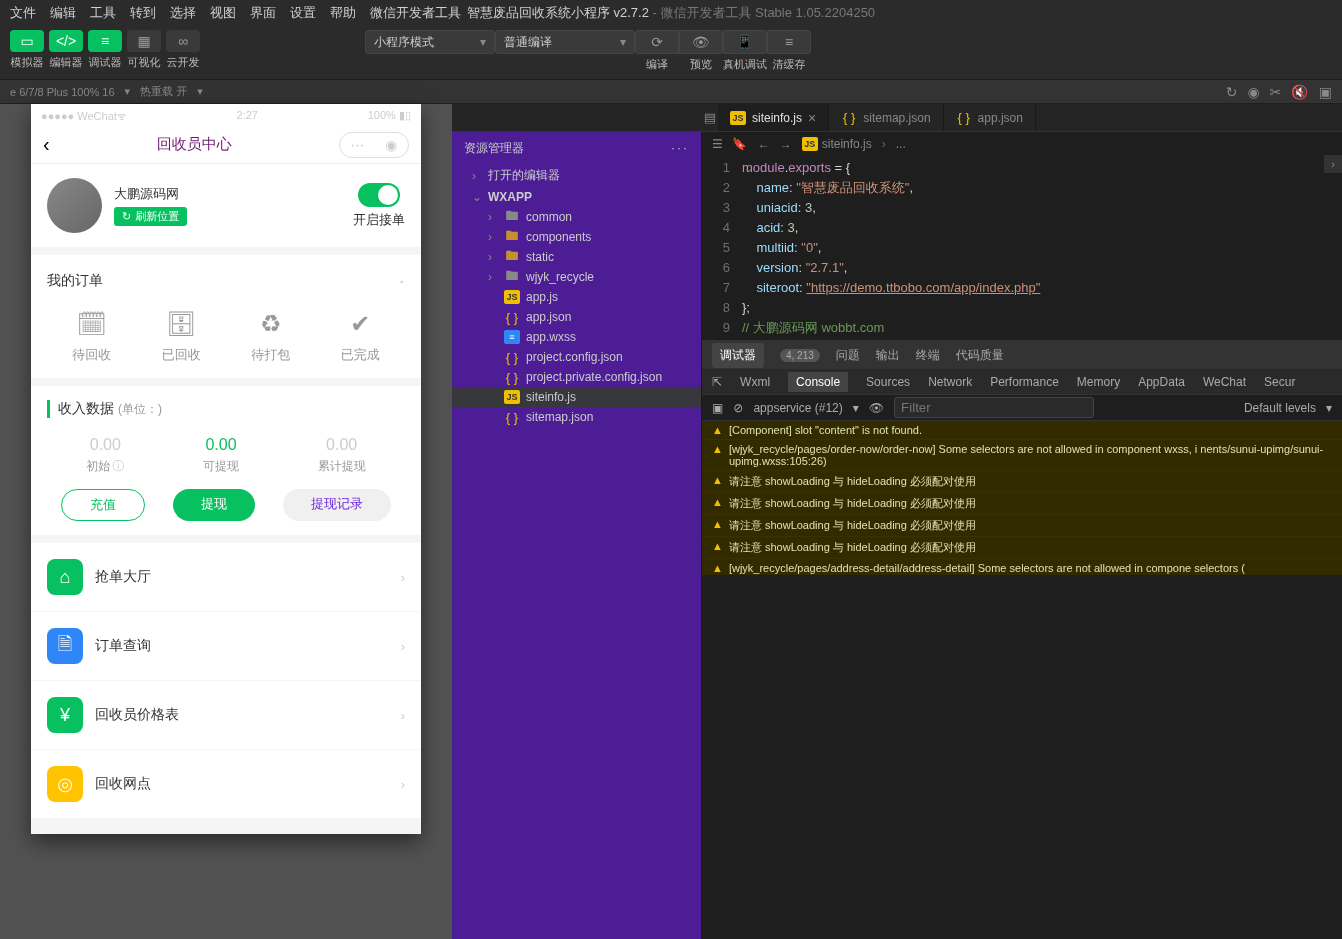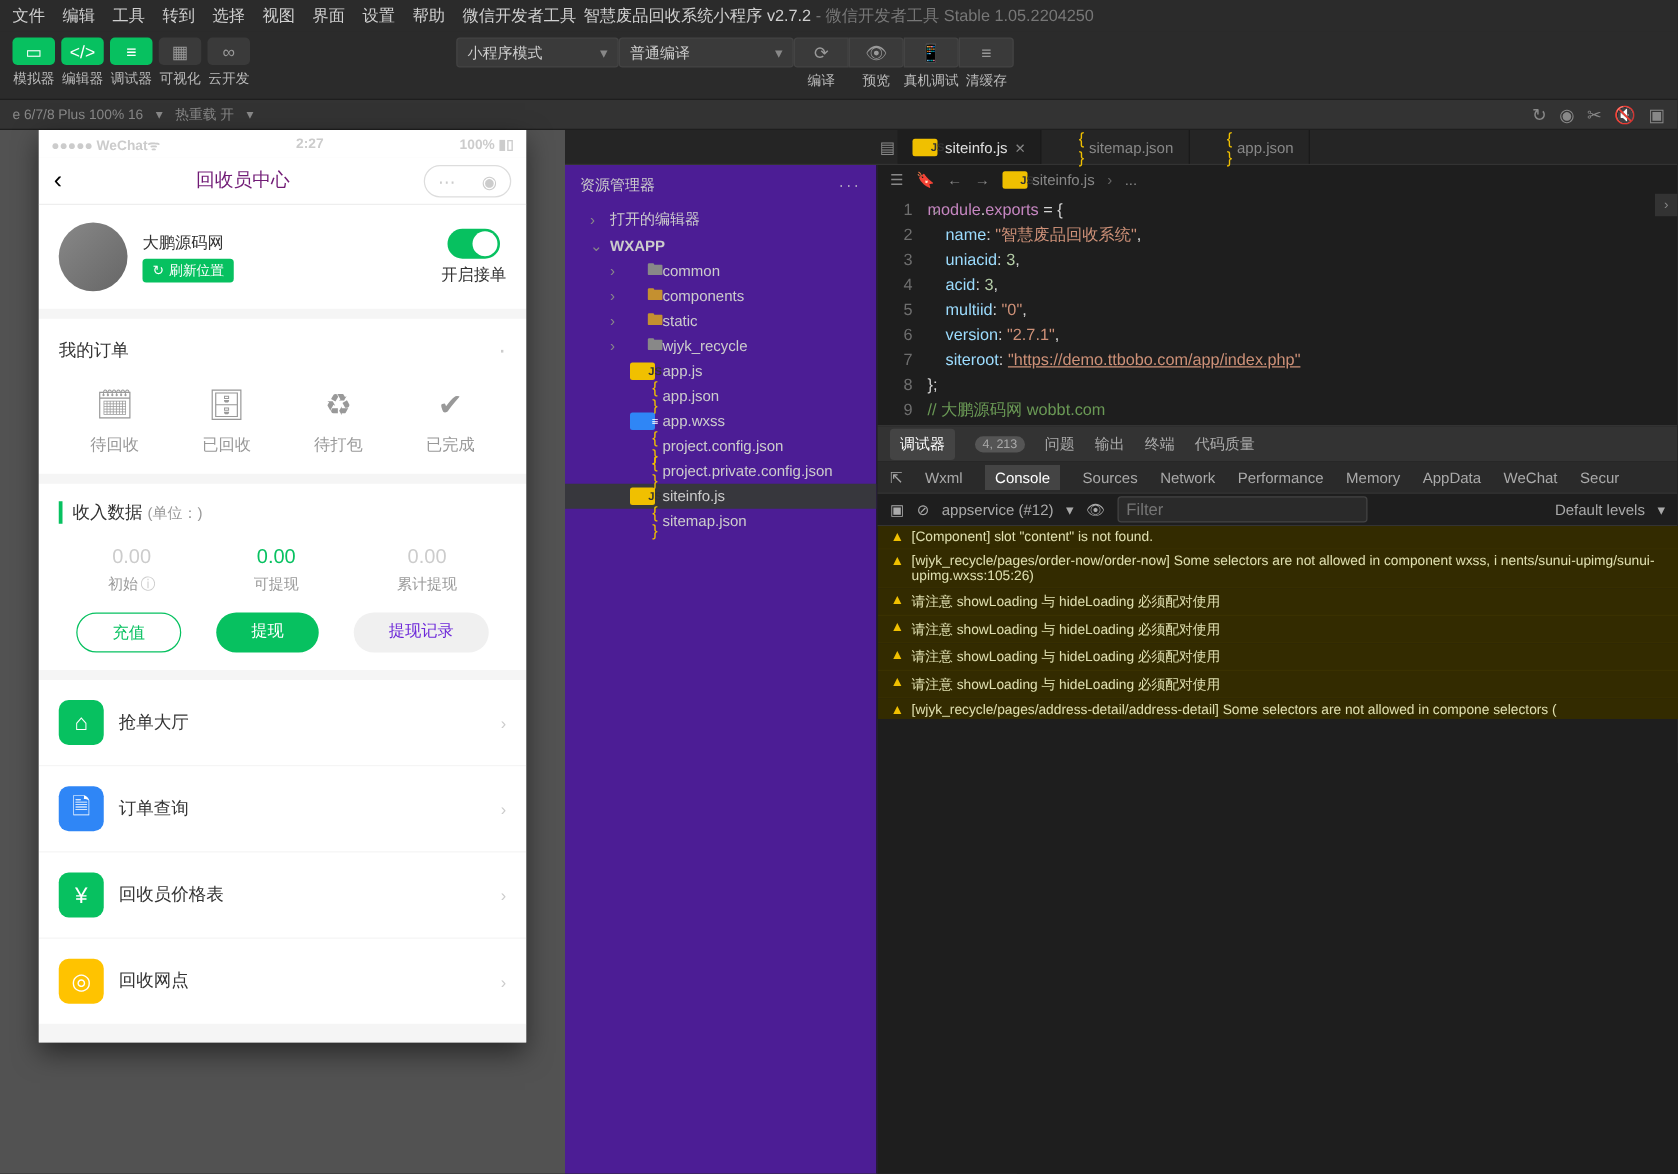--- a/index.html
+++ b/index.html
@@ -35,21 +35,21 @@
 .devicebar { height: 24px; background: #333; border-bottom: 1px solid #1e1e1e; display: flex; align-items: center; padding: 0 10px; font-size: 11px; color: #888; gap: 10px; }
 .devicebar .spacer { flex: 1; }
 .devicebar .iconbtn { color: #888; cursor: pointer; font-size: 14px; }
 
 
 .main { display: flex; height: calc(939px - 25px - 55px - 24px); }
 
 
 .simulator { width: 452px; background: #525252; display: flex; align-items: flex-start; justify-content: center; padding-top: 0; }
 .phone { width: 390px; height: 730px; background: #f5f5f5; border-radius: 0; box-shadow: 0 8px 20px rgba(0,0,0,.5); overflow: hidden; }
-.phone-statusbar { height: 22px; background: #fff; display: flex; align-items: center; padding: 0 10px; font-size: 11px; font-weight: 700; }
+.phone-statusbar { height: 22px; background: #fff; display: flex; align-items: center; padding: 0 10px; font-size: 11px; font-weight: 400; }
 .phone-statusbar .center { flex: 1; text-align: center; }
 .phone-nav { height: 38px; background: #fff; display: flex; align-items: center; padding: 0 12px; font-size: 15px; border-bottom: 1px solid #eee; }
 .phone-nav .back { font-size: 20px; font-weight: 300; cursor: pointer; color: #000; }
 .phone-nav .title { flex: 1; text-align: center; color: #701a75; }
 .phone-nav .capsule { width: 70px; height: 26px; border: 1px solid #ddd; border-radius: 14px; display: flex; align-items: center; justify-content: space-around; }
 .phone-nav .capsule span { font-size: 14px; cursor: pointer; }
 
 .phone-content { background: #f5f5f5; height: calc(100% - 60px); overflow-y: auto; }
 .profile-card { background: #fff; padding: 14px 16px; display: flex; align-items: center; gap: 12px; }
 .avatar { width: 55px; height: 55px; border-radius: 50%; background: linear-gradient(135deg,#888,#666); }
@@ -96,21 +96,21 @@
 .explorer-iconbar { height: 28px; display: flex; align-items: center; padding: 0 8px; gap: 14px; border-bottom: 1px solid #333; }
 .explorer-iconbar span { color: #888; font-size: 14px; cursor: pointer; }
 .explorer-header { height: 32px; display: flex; align-items: center; justify-content: space-between; padding: 0 12px; font-size: 12px; color: #ccc; }
 .explorer-header .more { letter-spacing: 2px; cursor: pointer; }
 .tree { font-size: 12px; }
 .tree-item { display: flex; align-items: center; gap: 6px; padding: 3px 8px 3px; color: #ccc; cursor: pointer; }
 .tree-item.lvl1 { padding-left: 20px; }
 .tree-item.lvl2 { padding-left: 36px; }
 .tree-item.active { background: #37373d; }
 .tree-item .exp { color: #888; width: 10px; }
-.file-ico { width: 16px; height: 14px; display: inline-flex; align-items: center; justify-content: center; font-size: 9px; border-radius: 2px; padding-left: 20px; }
+.file-ico { width: 16px; height: 14px; display: inline-flex; align-items: center; justify-content: center; font-size: 9px; border-radius: 2px; }
 .file-ico.js { background: #f0c000; color: #333; font-weight: bold; }
 .file-ico.json { color: #f0c000; font-size: 13px; }
 .file-ico.wxss { background: #2f86f6; color: #fff; font-size: 9px; }
 .file-ico.folder { color: #888; font-size: 13px; }
 .file-ico.folderb { color: #c49030; font-size: 13px; }
 
 
 .editor-area { flex: 1; display: flex; flex-direction: column; background: #1e1e1e; }
 .editor-tabs { height: 28px; display: flex; border-bottom: 1px solid #333; background: #252525; }
 .editor-tab { display: flex; align-items: center; gap: 6px; padding: 0 12px; font-size: 12px; color: #888; cursor: pointer; border-right: 1px solid #1a1a1a; }

